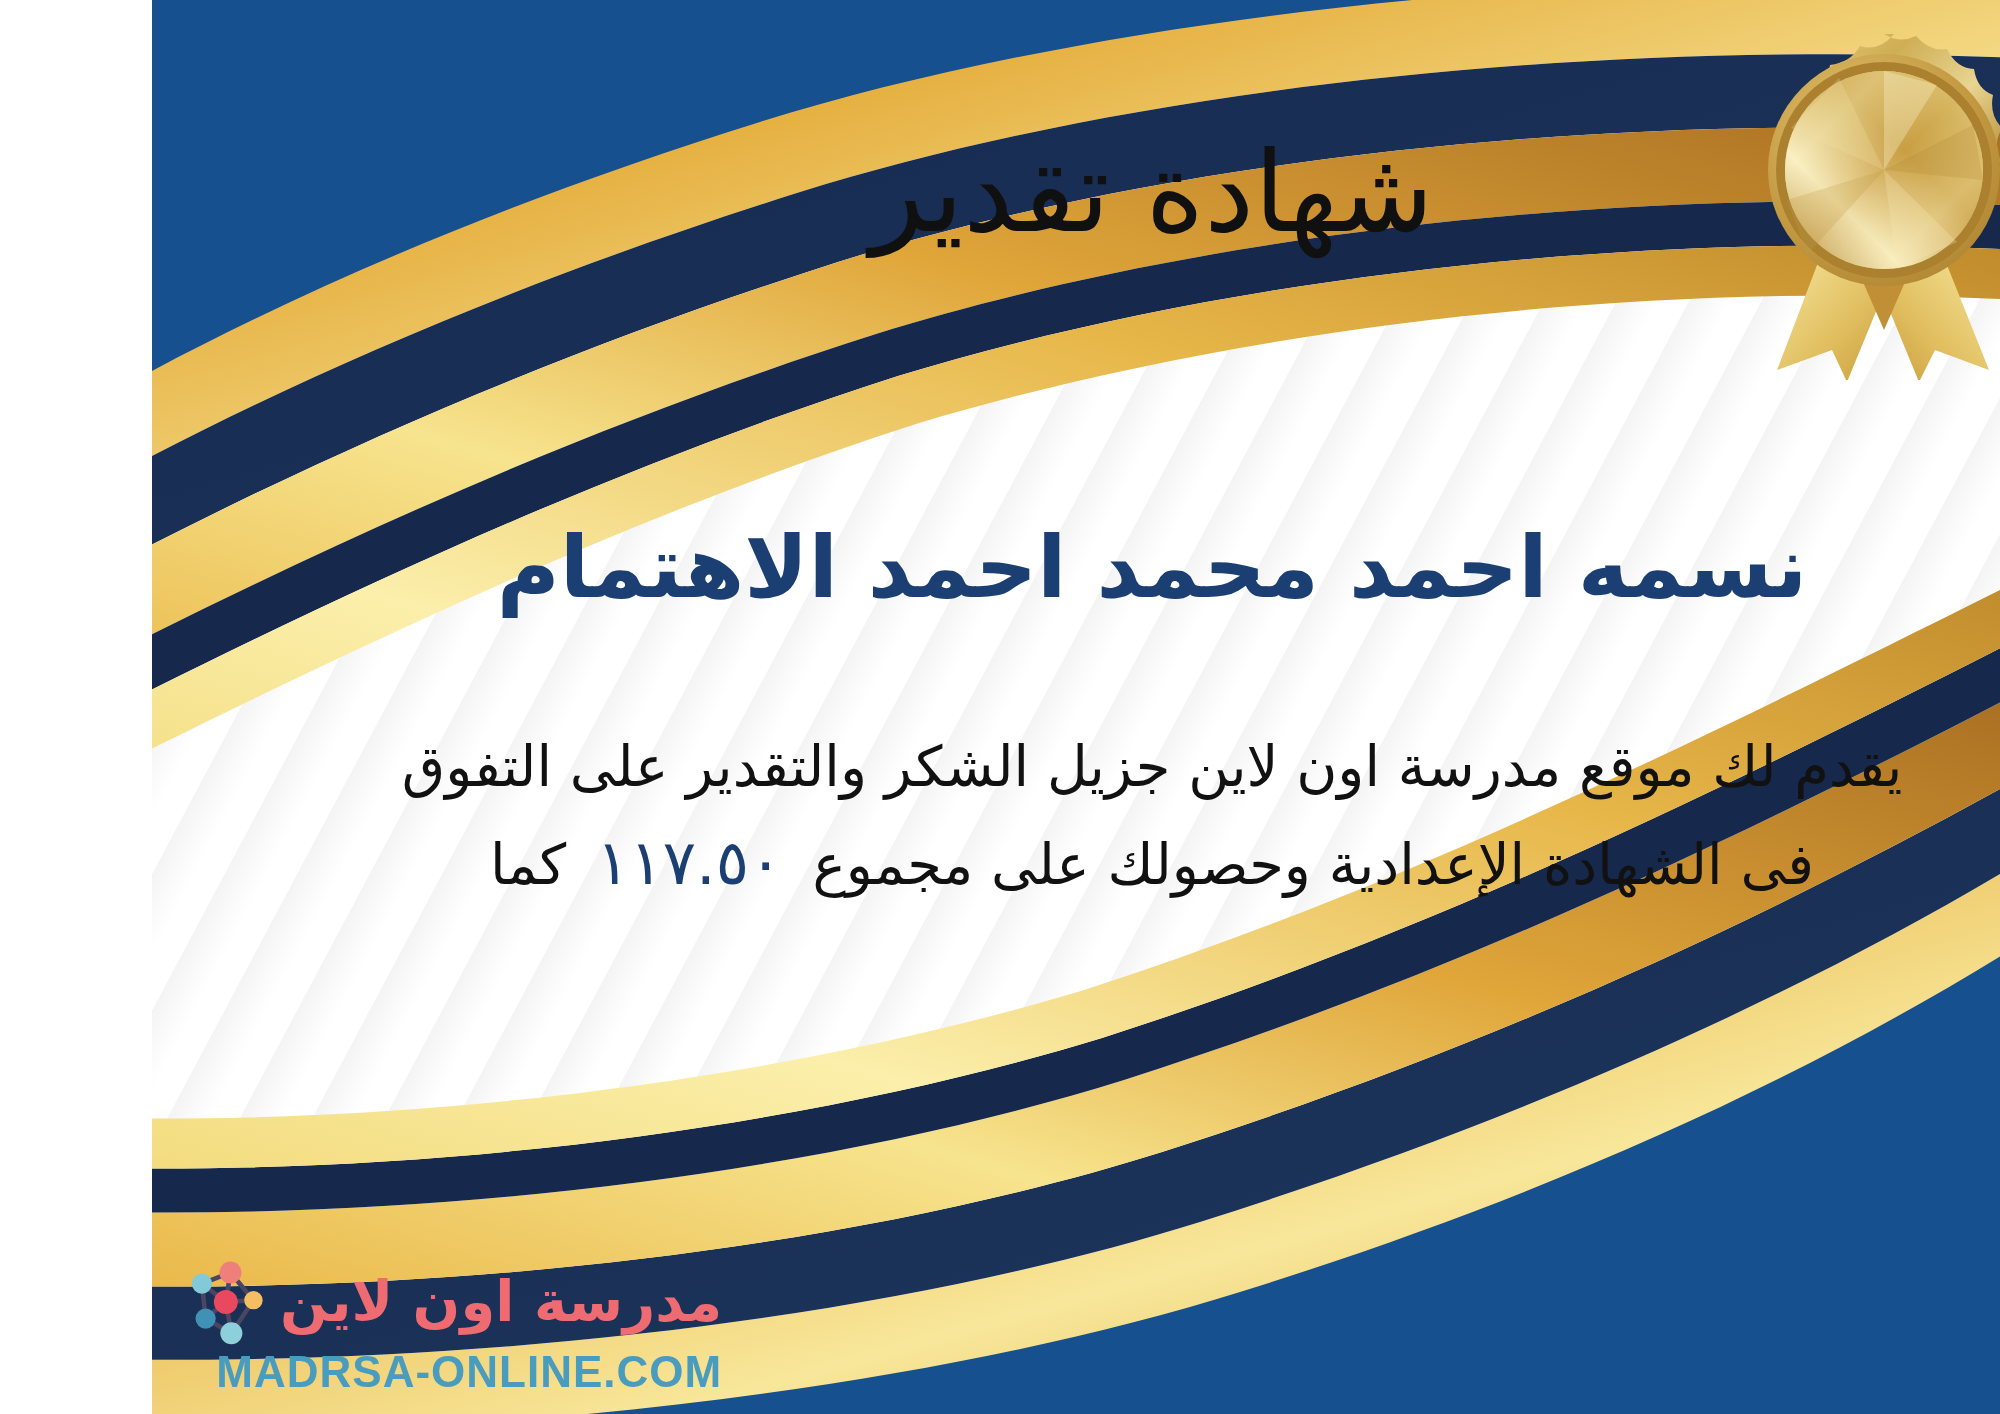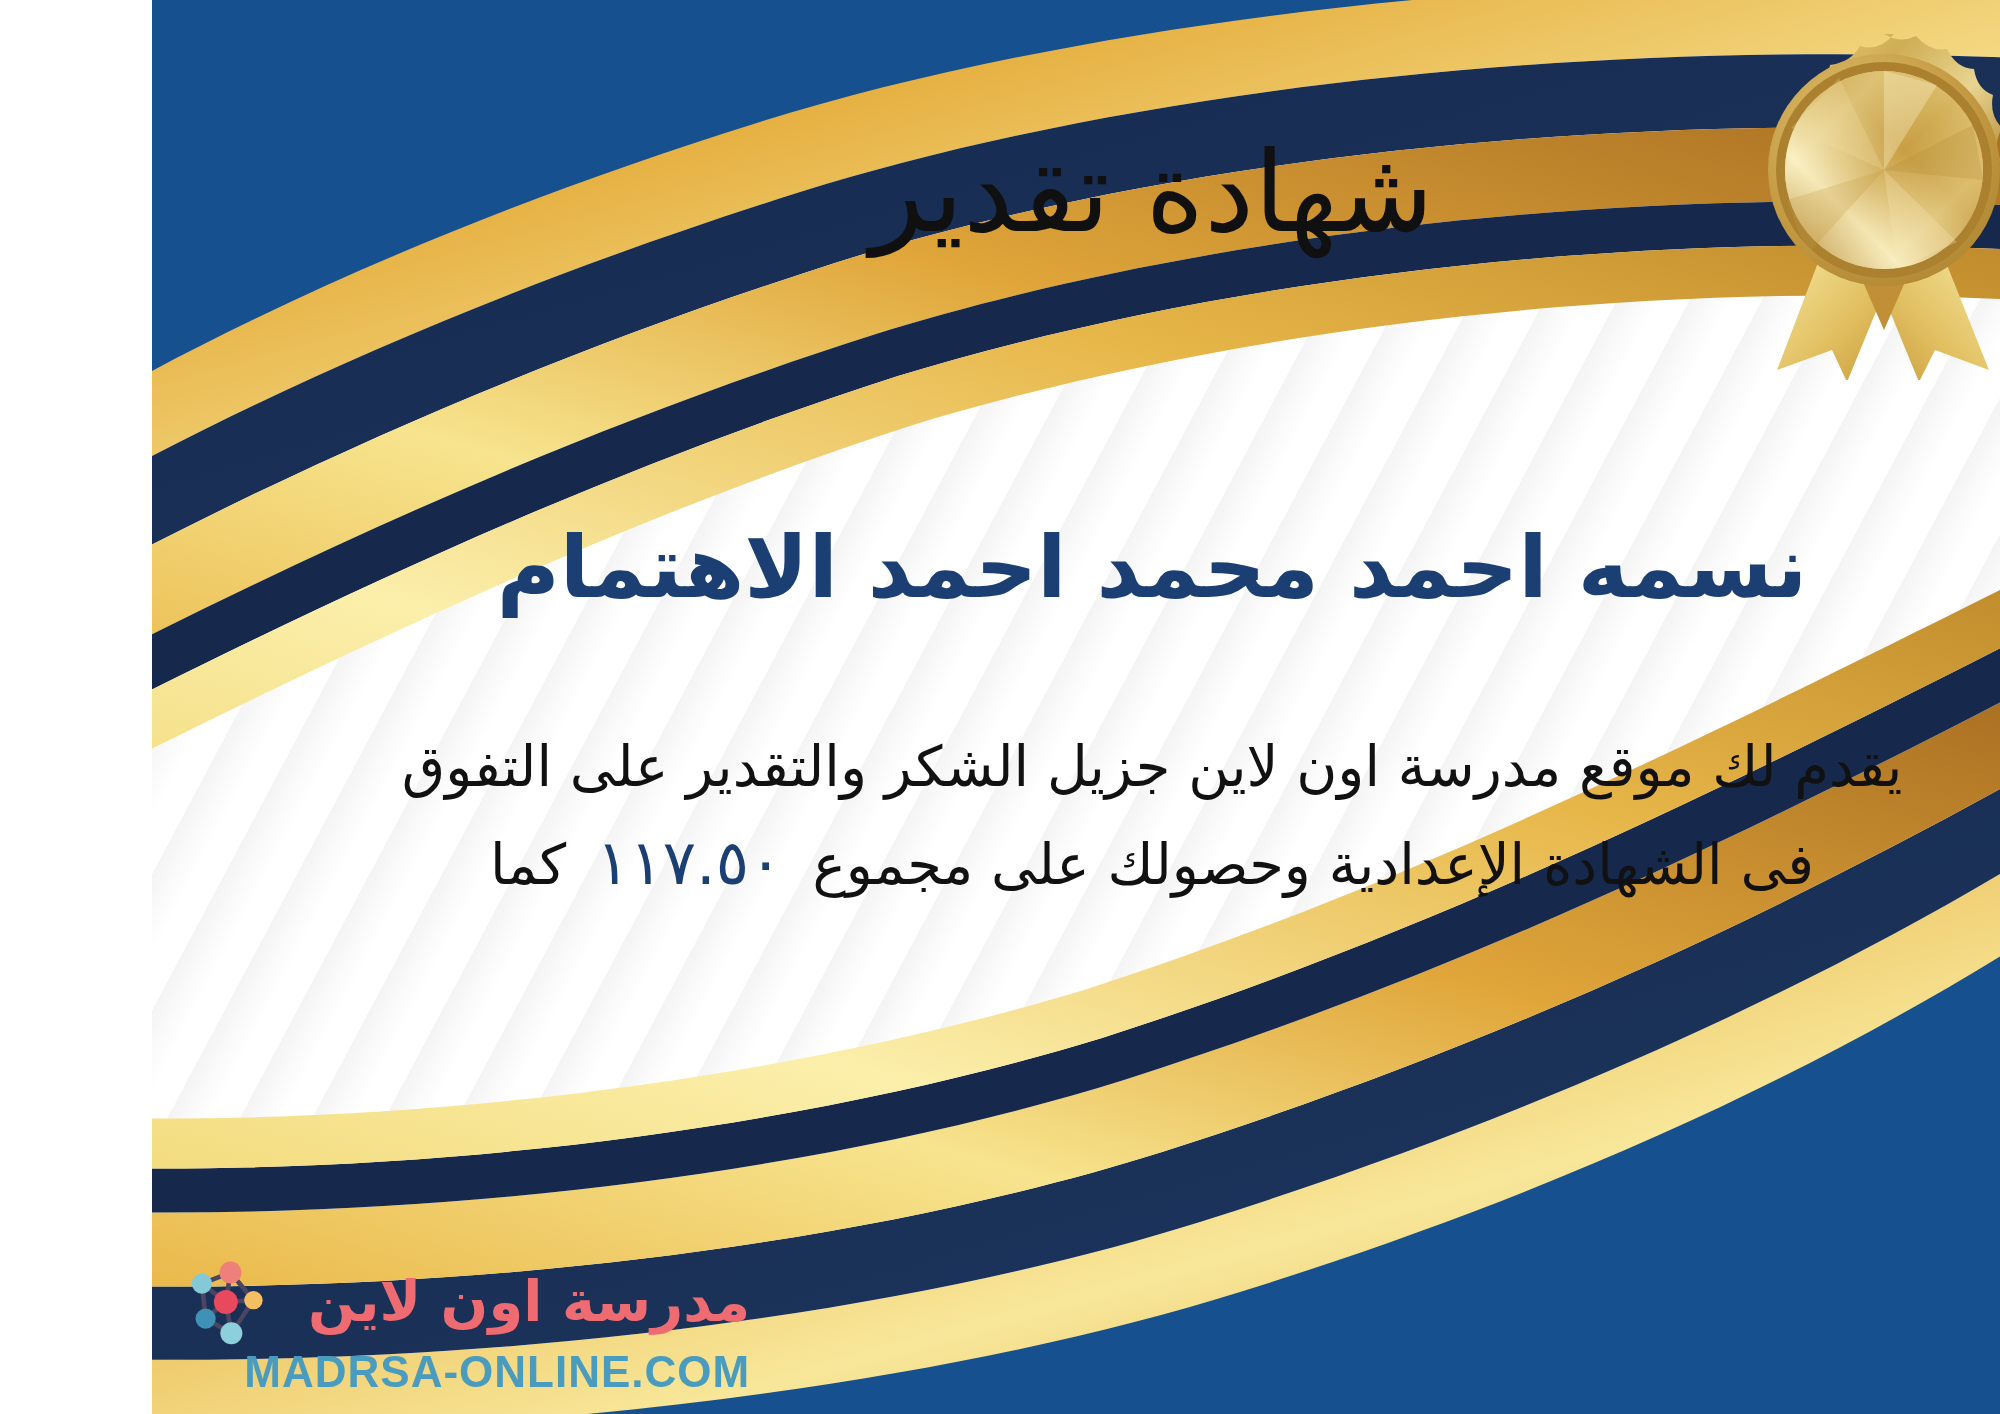--- a/index.html
+++ b/index.html
@@ -139,21 +139,20 @@
     display: flex;
     align-items: center;
     gap: 10px;
   }
   .logo-ar {
     font-size: 56px;
     font-weight: 700;
     color: #ef6b72;
     line-height: 1;
     letter-spacing: 0;
-    margin-left: 28px;
   }
   .logo-en {
     font-size: 44px;
     font-weight: 700;
     color: #4a9cbf;
     letter-spacing: 1px;
     line-height: 1.1;
     direction: ltr;
     font-family: Liberation Sans, sans-serif;
   }

